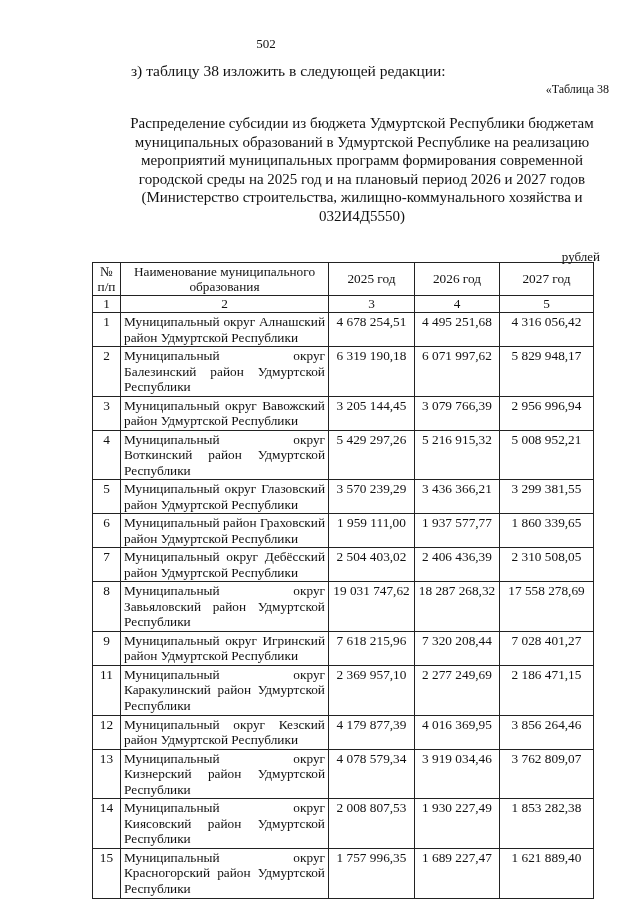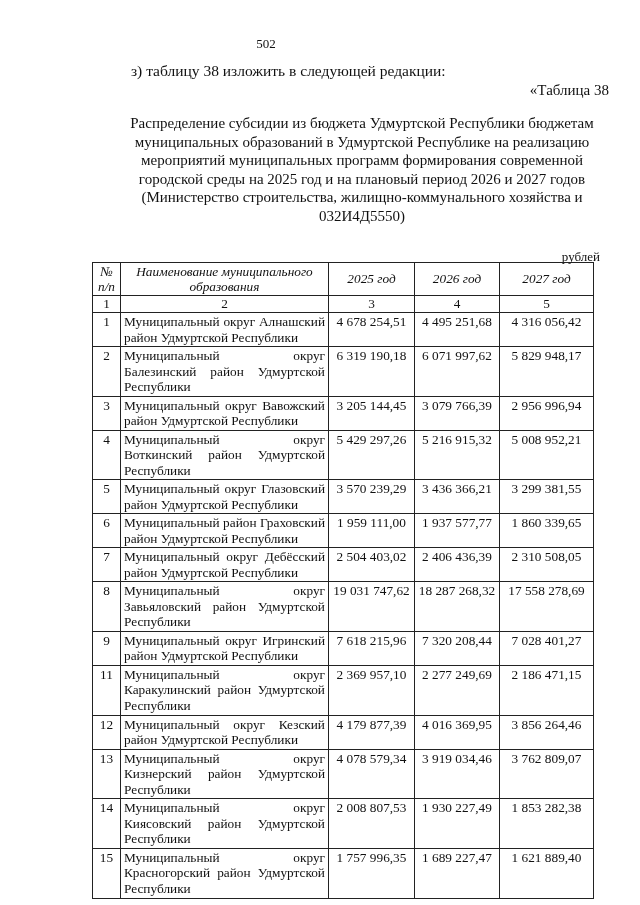--- a/index.html
+++ b/index.html
@@ -9,21 +9,21 @@
     color: #111;
   }
   .page-number {
     position: absolute; top: 36px; left: 0; width: 532px; text-align: center;
     font-size: 13px;
   }
   .intro {
     position: absolute; top: 62px; left: 131px; font-size: 15.5px;
   }
   .table-label {
-    position: absolute; top: 82px; right: 31px; font-size: 15px;
+    position: absolute; top: 82px; right: 31px; font-size: 12px;
   }
   .title-block {
     position: absolute; top: 114px; left: 96px; width: 532px; text-align: center;
     font-size: 15px; line-height: 18.5px;
   }
   .title-bold { font-weight: normal; }
   .title-sub { font-weight: normal; font-size: 15px; }
   .units {
     position: absolute; top: 249px; right: 40px; font-size: 13px; margin-left: 36px;
   }
@@ -35,21 +35,21 @@
   table.data td, table.data th {
     border: 1.2px solid #222; padding: 1px 3px 1px 3px; vertical-align: top;
     font-weight: normal;
   }
   col.c-num { width: 28px; }
   col.c-name { width: 208px; }
   col.c-y1 { width: 86px; }
   col.c-y2 { width: 85px; }
   col.c-y3 { width: 94px; }
   th { text-align: center; vertical-align: middle !important; }
-  .hdr th { height: 30px; font-style: italic; }
+  .hdr th { height: 30px; }
   .hdr th.th-num, .hdr th.th-name { line-height: 15px; }
   .idx td { text-align: center; height: 13px; padding-top: 0; padding-bottom: 0; line-height: 14px; }
   td.num { text-align: center; }
   td.name { text-align: justify; text-align-last: left; }
   td.amount { text-align: center; padding-right: 2px; white-space: nowrap; }
   .row-2line td { height: 31px; }
   .row-3line td { height: 47px; }
 </style>
 </head>
 <body>

